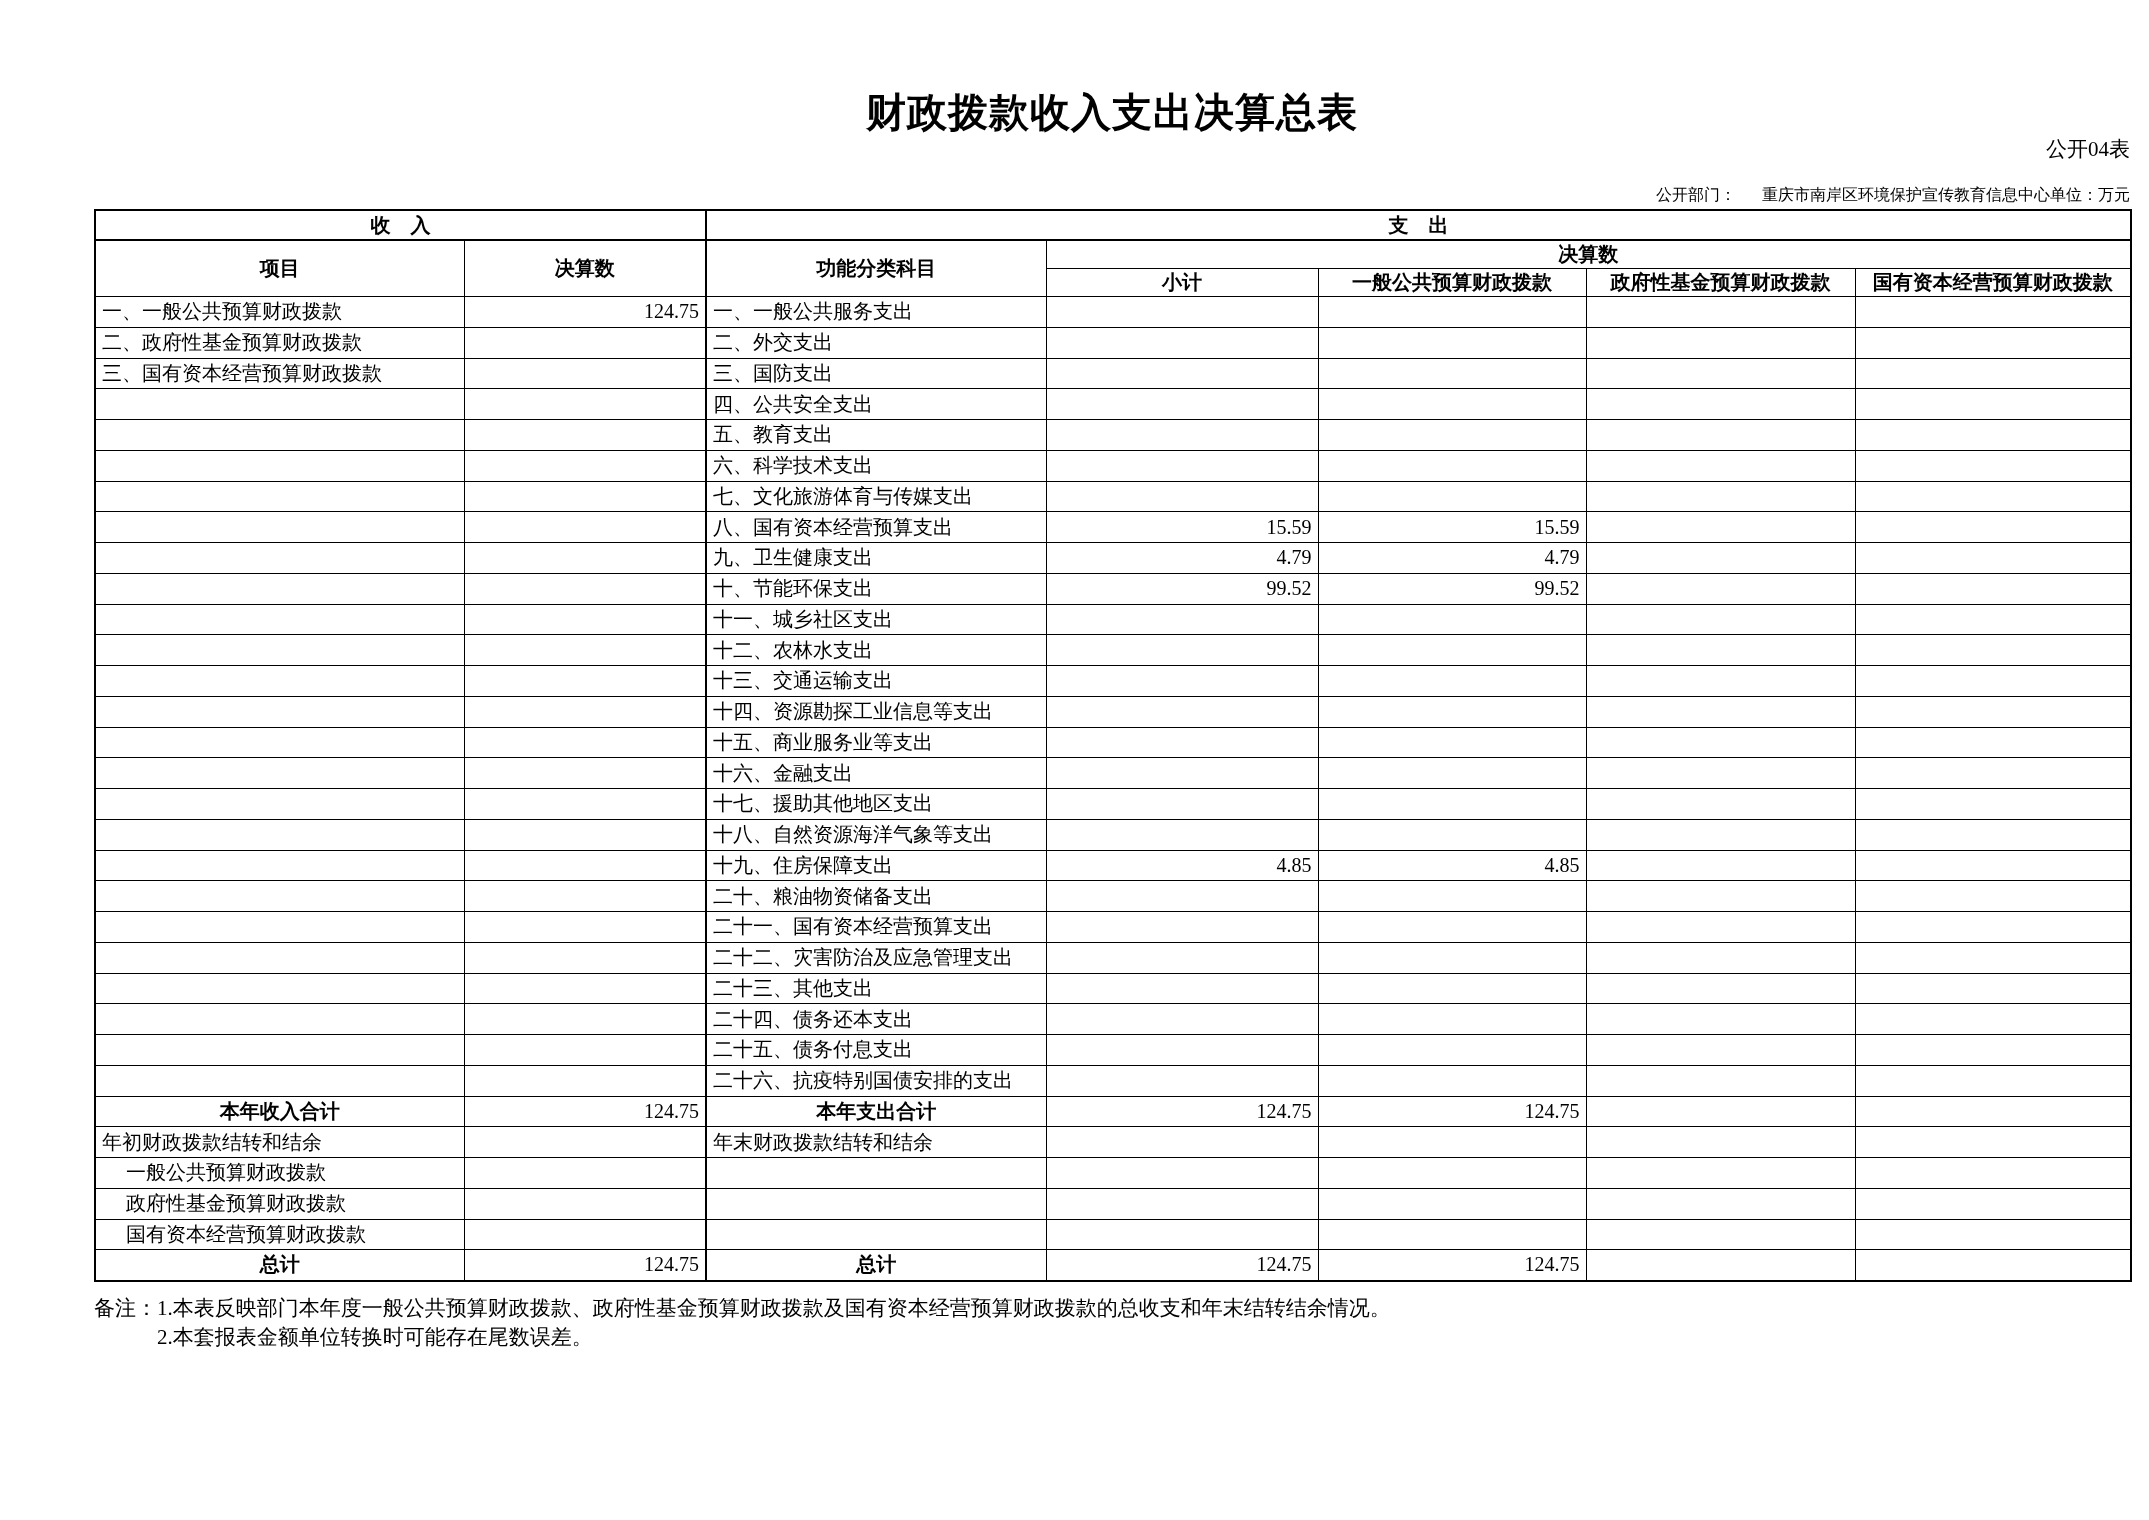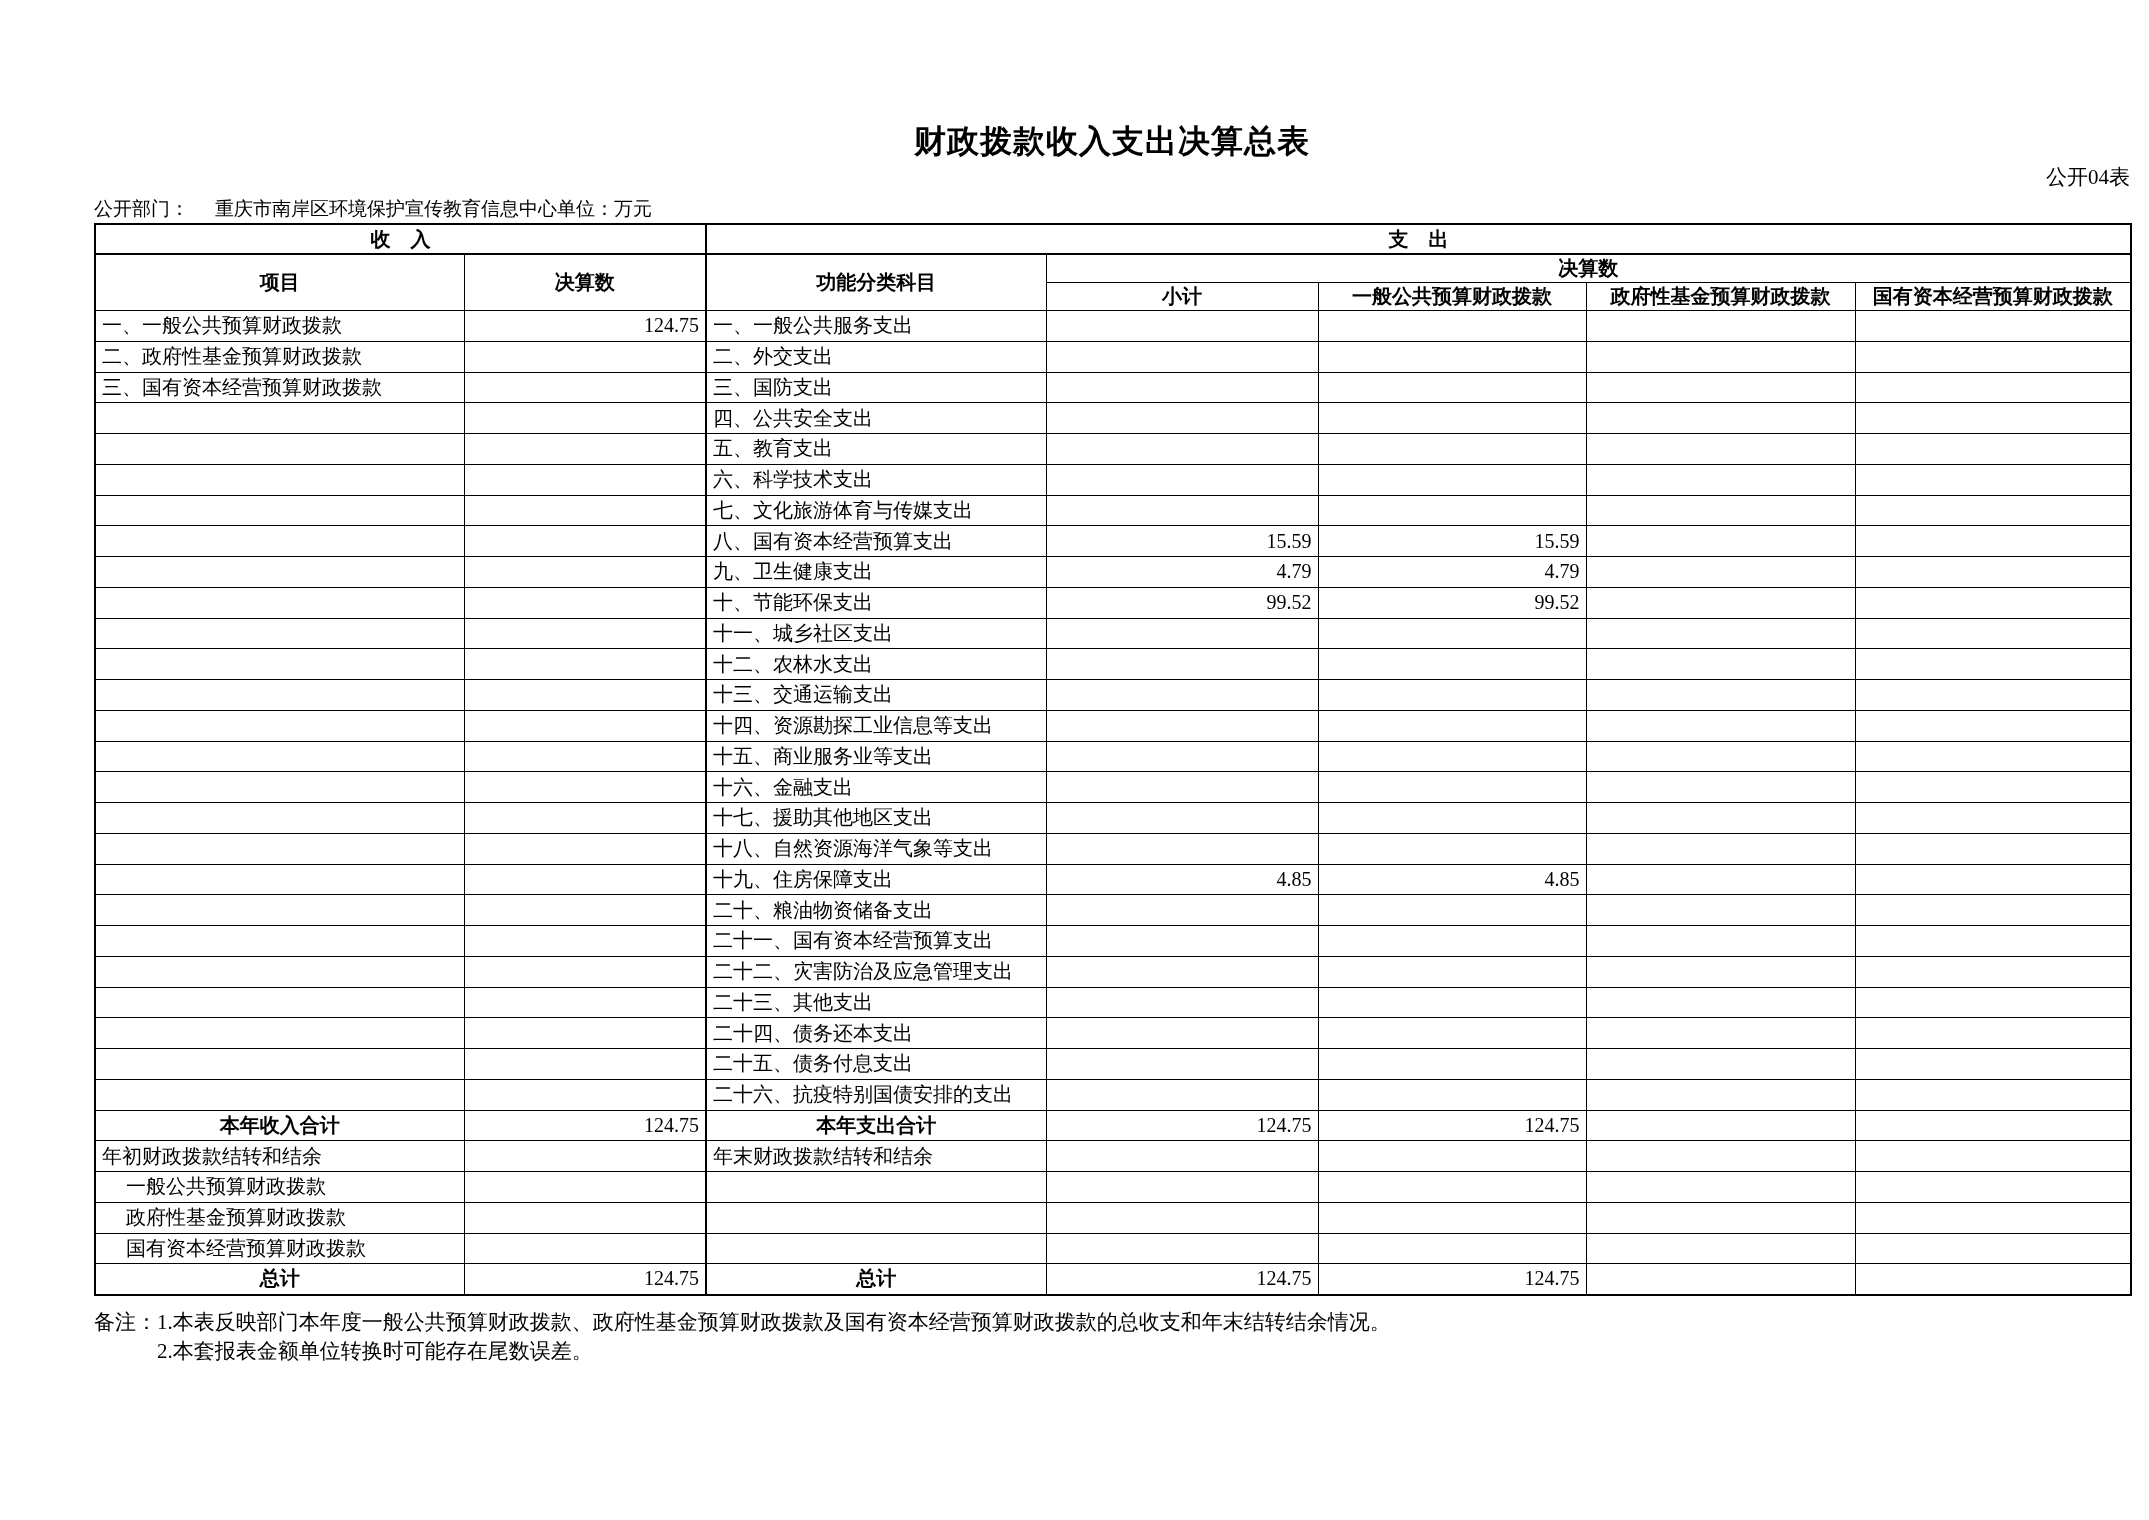--- a/index.html
+++ b/index.html
@@ -13,40 +13,40 @@
     width: 2149px;
     height: 1520px;
     overflow: hidden;
     position: relative;
   }
   .sheet {
     width: 2036px;
     margin-left: 94px;
   }
   .doc-title {
-    padding-top: 118px;
+    padding-top: 90px;
     text-align: center;
-    font-size: 32px;
+    font-size: 40px;
     font-weight: bold;
     line-height: 46px;
     letter-spacing: 1px;
   }
   .form-code-line {
     text-align: right;
     font-size: 21px;
     line-height: 23px;
     margin-top: 2px;
   }
   .dept-line {
     display: flex;
-    justify-content: flex-start;
+    justify-content: flex-end;
     align-items: flex-end;
-    font-size: 19px;
+    font-size: 16px;
     line-height: 27px;
-    margin-top: 6px;
+    margin-top: 20px;
   }
   .dept-left .dept-name { margin-left: 26px; }
   table.fiscal {
     border-collapse: collapse;
     table-layout: fixed;
     width: 2036px;
     margin-top: 1px;
     border: 2px solid #000;
   }
   table.fiscal th, table.fiscal td {

